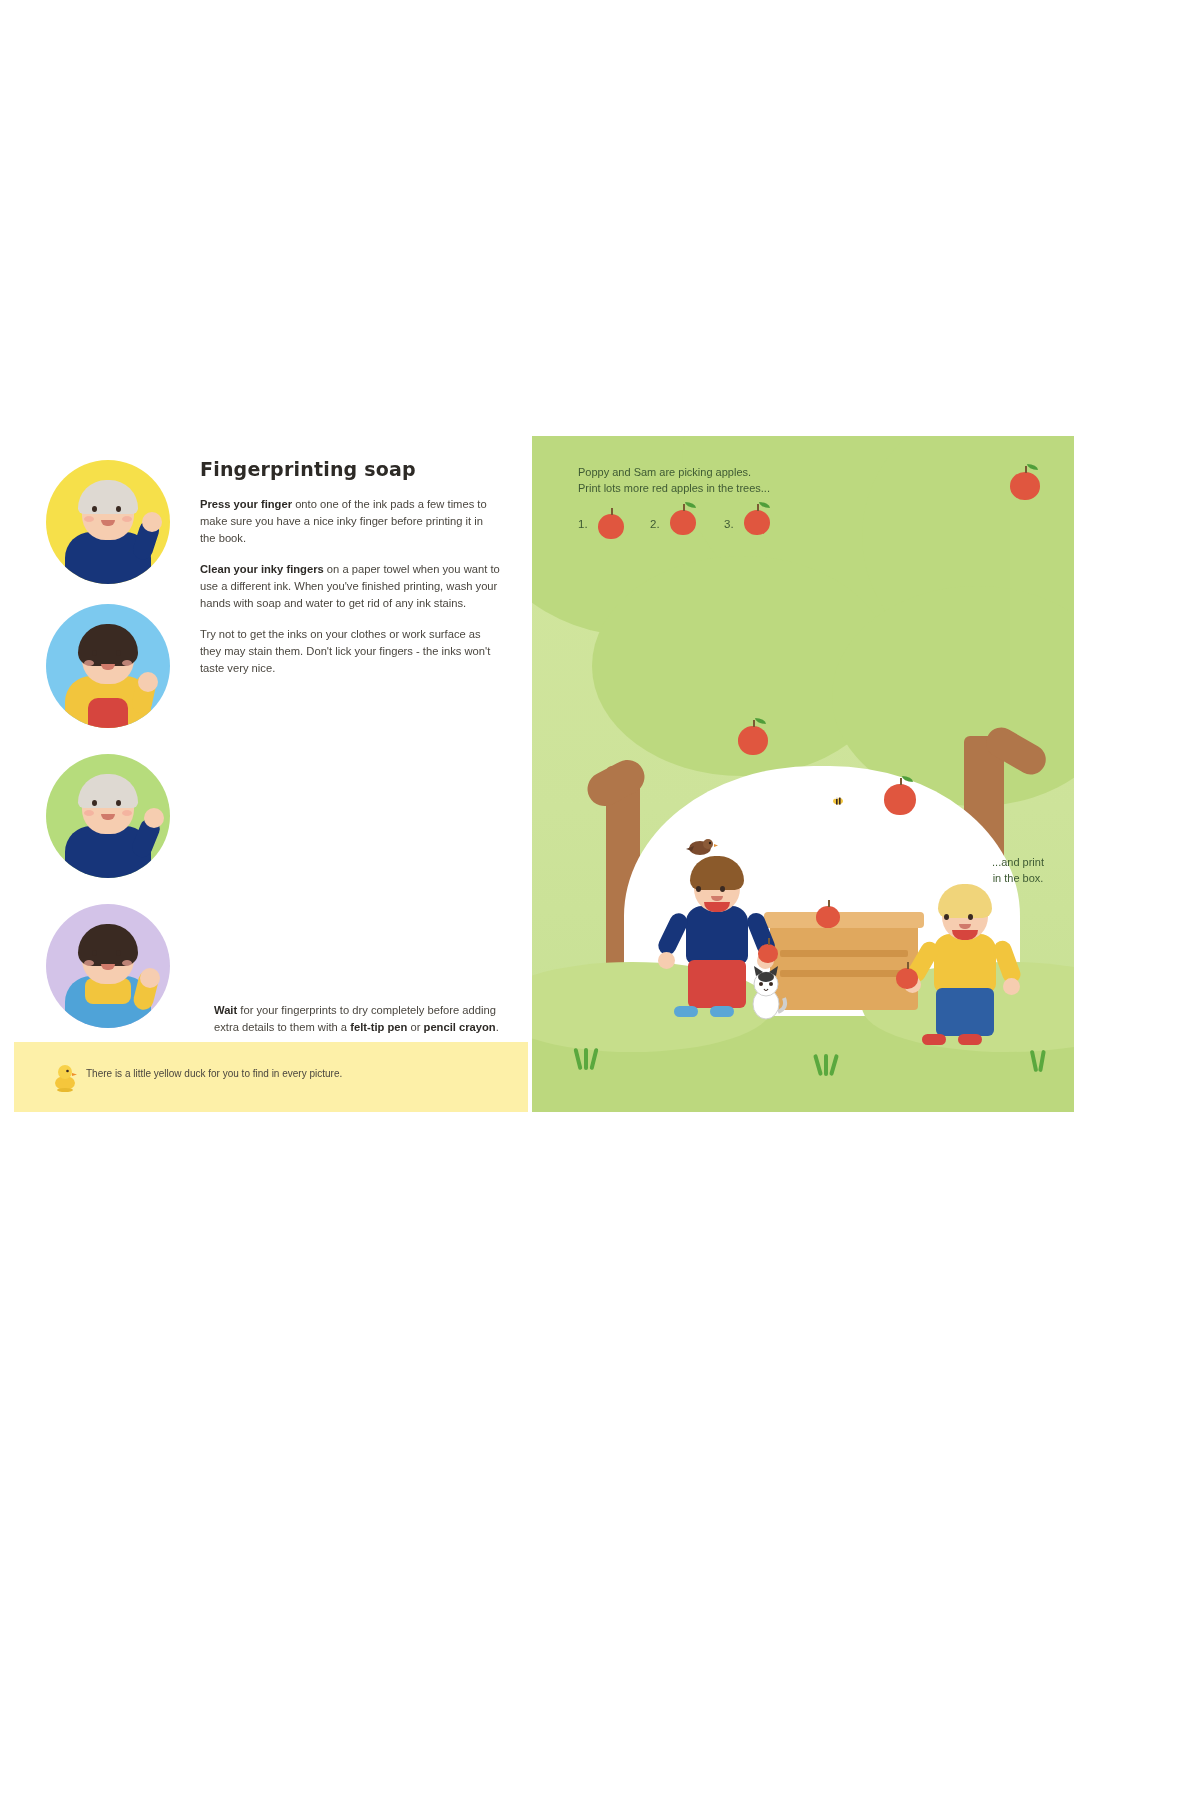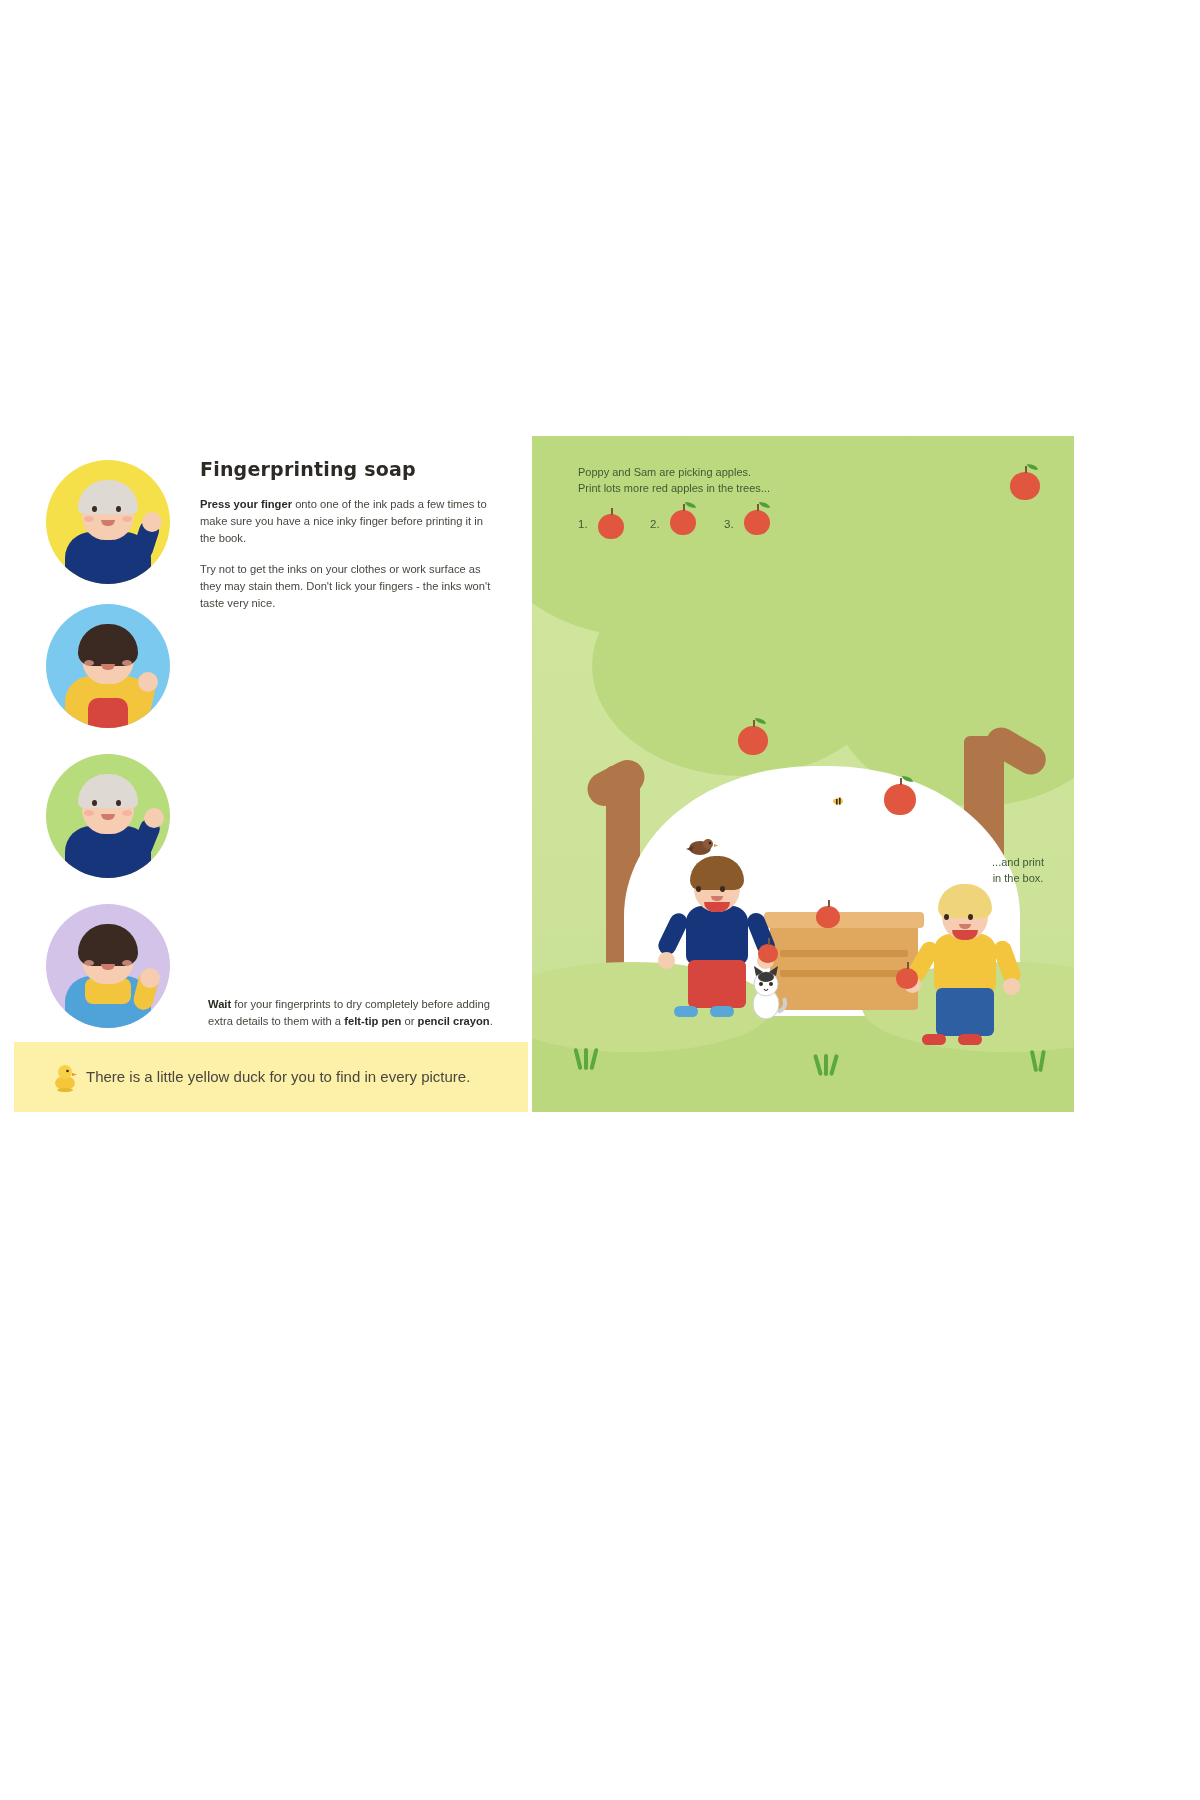--- a/index.html
+++ b/index.html
@@ -147,21 +147,21 @@
     left: 0;
     top: 606px;
     width: 514px;
     height: 70px;
     background: #fdf0a8;
   }
   #duck-text {
     position: absolute;
     left: 72px;
     top: 26px;
-    font-size: 15px;
+    font-size: 10px;
     color: #4a463f;
   }
   #duck-icon {
     position: absolute;
     left: 38px;
     top: 20px;
     width: 26px;
     height: 30px;
   }
 
@@ -380,29 +380,32 @@
       </div>
     </div>
 
     <div id="left-text">
       <h1 id="tips-title">Fingerprinting soap</h1>
 
       <p class="tip-para">
         <b>Press your finger</b><span> onto one of the ink pads a few times to make sure you have a nice inky finger before printing it in the book.</span>
       </p>
 
+      <p class="tip-para">
+        <b>Clean your inky fingers</b><span> on a paper towel when you want to use a different ink. When you've finished printing, wash your hands with soap and water to get rid of any ink stains.</span>
+      </p>
 
       <p class="tip-para">
         <span>Try not to get the inks on your clothes or work surface as they may stain them. Don't lick your fingers - the inks won't taste very nice.</span>
       </p>
 
     </div>
 
 
-    <p class="tip-para" style="position:absolute; left:186px; top:552px; width:300px; margin:8px">
+    <p class="tip-para" style="position:absolute; left:186px; top:552px; width:300px; margin:14px">
       <b>Wait</b><span> for your fingerprints to dry completely before adding extra details to them with a </span><b>felt-tip pen</b><span> or </span><b>pencil crayon</b><span>.</span>
     </p>
 
     <div id="duck-bar">
       <svg id="duck-icon" viewBox="0 0 26 30">
         <ellipse cx="13" cy="21" rx="10" ry="7" fill="#f5c63c"></ellipse>
         <circle cx="13" cy="10" r="7" fill="#f8d149"></circle>
         <circle cx="15.5" cy="9" r="1.3" fill="#3a2a22"></circle>
         <path d="M20 11 L25 12.5 L20 14 Z" fill="#ef8f2b"></path>
         <ellipse cx="13" cy="28" rx="8" ry="2" fill="#e8b92f"></ellipse>

